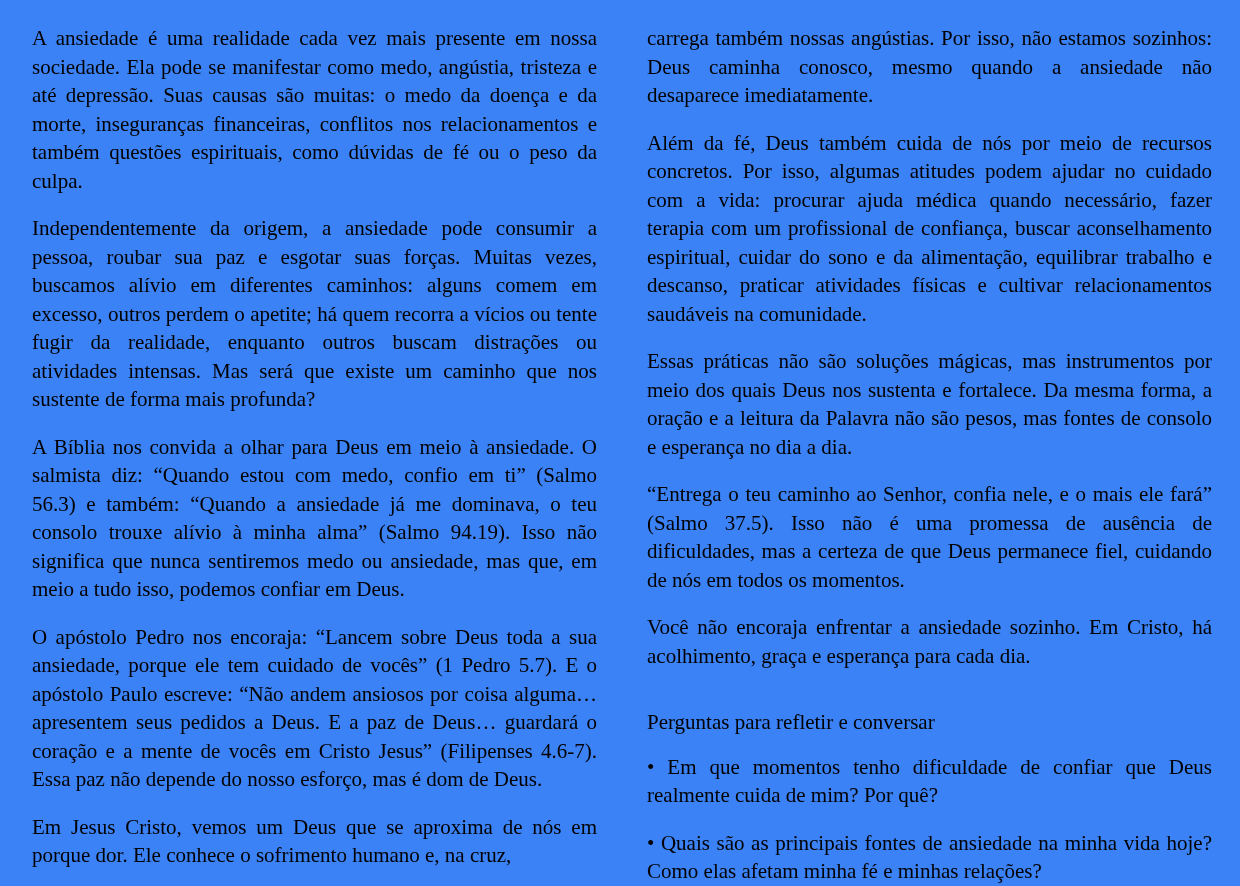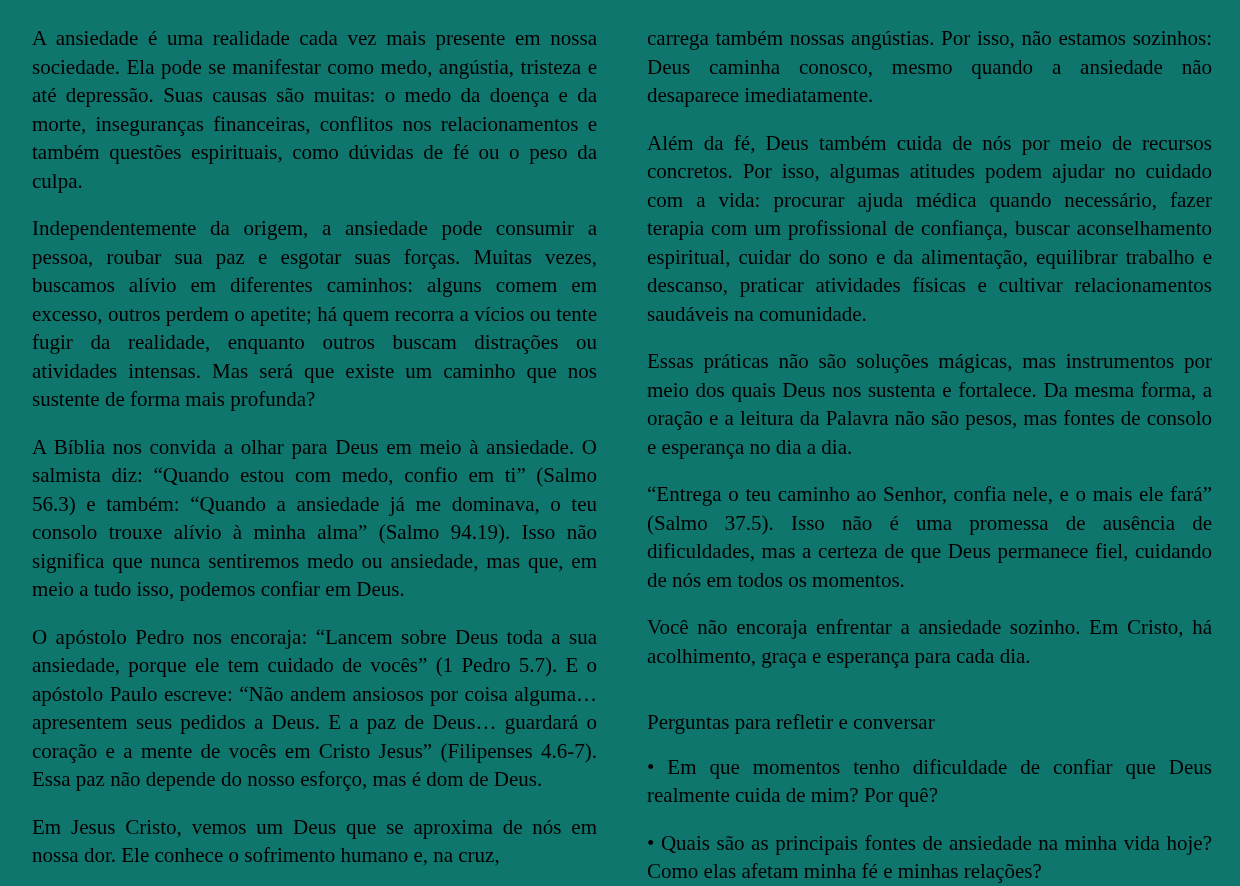--- a/index.html
+++ b/index.html
@@ -11,21 +11,21 @@
   }
   .page {
     box-sizing: border-box;
     width: 1240px;
     height: 886px;
     padding: 24px 28px 0 32px;
     display: grid;
     grid-template-columns: 1fr 1fr;
     column-gap: 50px;
     overflow: hidden;
-    background: #0f766e;
+    background: #3b82f6;
   }
   .column {
     font-size: 21px;
     line-height: 28.5px;
     text-align: justify;
     text-justify: inter-word;
   }
   .column p {
     margin: 0 0 19px 0;
   }
@@ -40,21 +40,21 @@
 </style>
 </head>
 <body>
 
 <div class="page">
   <div class="column">
       <p><span>A ansiedade é uma realidade cada vez mais presente em nossa sociedade. Ela pode se manifestar como medo, angústia, tristeza e até depressão. Suas causas são muitas: o medo da doença e da morte, inseguranças financeiras, conflitos nos relacionamentos e também questões espirituais, como dúvidas de fé ou o peso da culpa.</span></p>
       <p><span>Independentemente da origem, a ansiedade pode consumir a pessoa, roubar sua paz e esgotar suas forças. Muitas vezes, buscamos alívio em diferentes caminhos: alguns comem em excesso, outros perdem o apetite; há quem recorra a vícios ou tente fugir da realidade, enquanto outros buscam distrações ou atividades intensas. Mas será que existe um caminho que nos sustente de forma mais profunda?</span></p>
       <p><span>A Bíblia nos convida a olhar para Deus em meio à ansiedade. O salmista diz: </span><span class="it">“Quando estou com medo, confio em ti”</span><span> (Salmo 56.3) e também: </span><span class="it">“Quando a ansiedade já me dominava, o teu consolo trouxe alívio à minha alma”</span><span> (Salmo 94.19). Isso não significa que nunca sentiremos medo ou ansiedade, mas que, em meio a tudo isso, podemos confiar em Deus.</span></p>
       <p><span>O apóstolo Pedro nos encoraja: </span><span class="it">“Lancem sobre Deus toda a sua ansiedade, porque ele tem cuidado de vocês”</span><span> (1 Pedro 5.7). E o apóstolo Paulo escreve: </span><span class="it">“Não andem ansiosos por coisa alguma… apresentem seus pedidos a Deus. E a paz de Deus… guardará o coração e a mente de vocês em Cristo Jesus”</span><span> (Filipenses 4.6-7). Essa paz não depende do nosso esforço, mas é dom de Deus.</span></p>
-      <p><span>Em Jesus Cristo, vemos um Deus que se aproxima de nós em nossa dor. Ele conhece o sofrimento humano e, na cruz,</span></p>
+      <p><span>Em Jesus Cristo, vemos um Deus que se aproxima de nós em porque dor. Ele conhece o sofrimento humano e, na cruz,</span></p>
     </div>
   <div class="column">
       <p><span>carrega também nossas angústias. Por isso, não estamos sozinhos: Deus caminha conosco, mesmo quando a ansiedade não desaparece imediatamente.</span></p>
       <p><span>Além da fé, Deus também cuida de nós por meio de recursos concretos. Por isso, algumas atitudes podem ajudar no cuidado com a vida: procurar ajuda médica quando necessário, fazer terapia com um profissional de confiança, buscar aconselhamento espiritual, cuidar do sono e da alimentação, equilibrar trabalho e descanso, praticar atividades físicas e cultivar relacionamentos saudáveis na comunidade.</span></p>
       <p><span>Essas práticas não são soluções mágicas, mas instrumentos por meio dos quais Deus nos sustenta e fortalece. Da mesma forma, a oração e a leitura da Palavra não são pesos, mas fontes de consolo e esperança no dia a dia.</span></p>
       <p><span>“Entrega o teu caminho ao Senhor, confia nele, e o mais ele fará” (Salmo 37.5). Isso não é uma promessa de ausência de dificuldades, mas a certeza de que Deus permanece fiel, cuidando de nós em todos os momentos.</span></p>
       <p><span>Você não encoraja enfrentar a ansiedade sozinho. Em Cristo, há acolhimento, graça e esperança para cada dia.</span></p>
       <p class="heading"><span>Perguntas para refletir e conversar</span></p>
       <p><span>• Em que momentos tenho dificuldade de confiar que Deus realmente cuida de mim? Por quê?</span></p>
       <p><span>• Quais são as principais fontes de ansiedade na minha vida hoje? Como elas afetam minha fé e minhas relações?</span></p>

